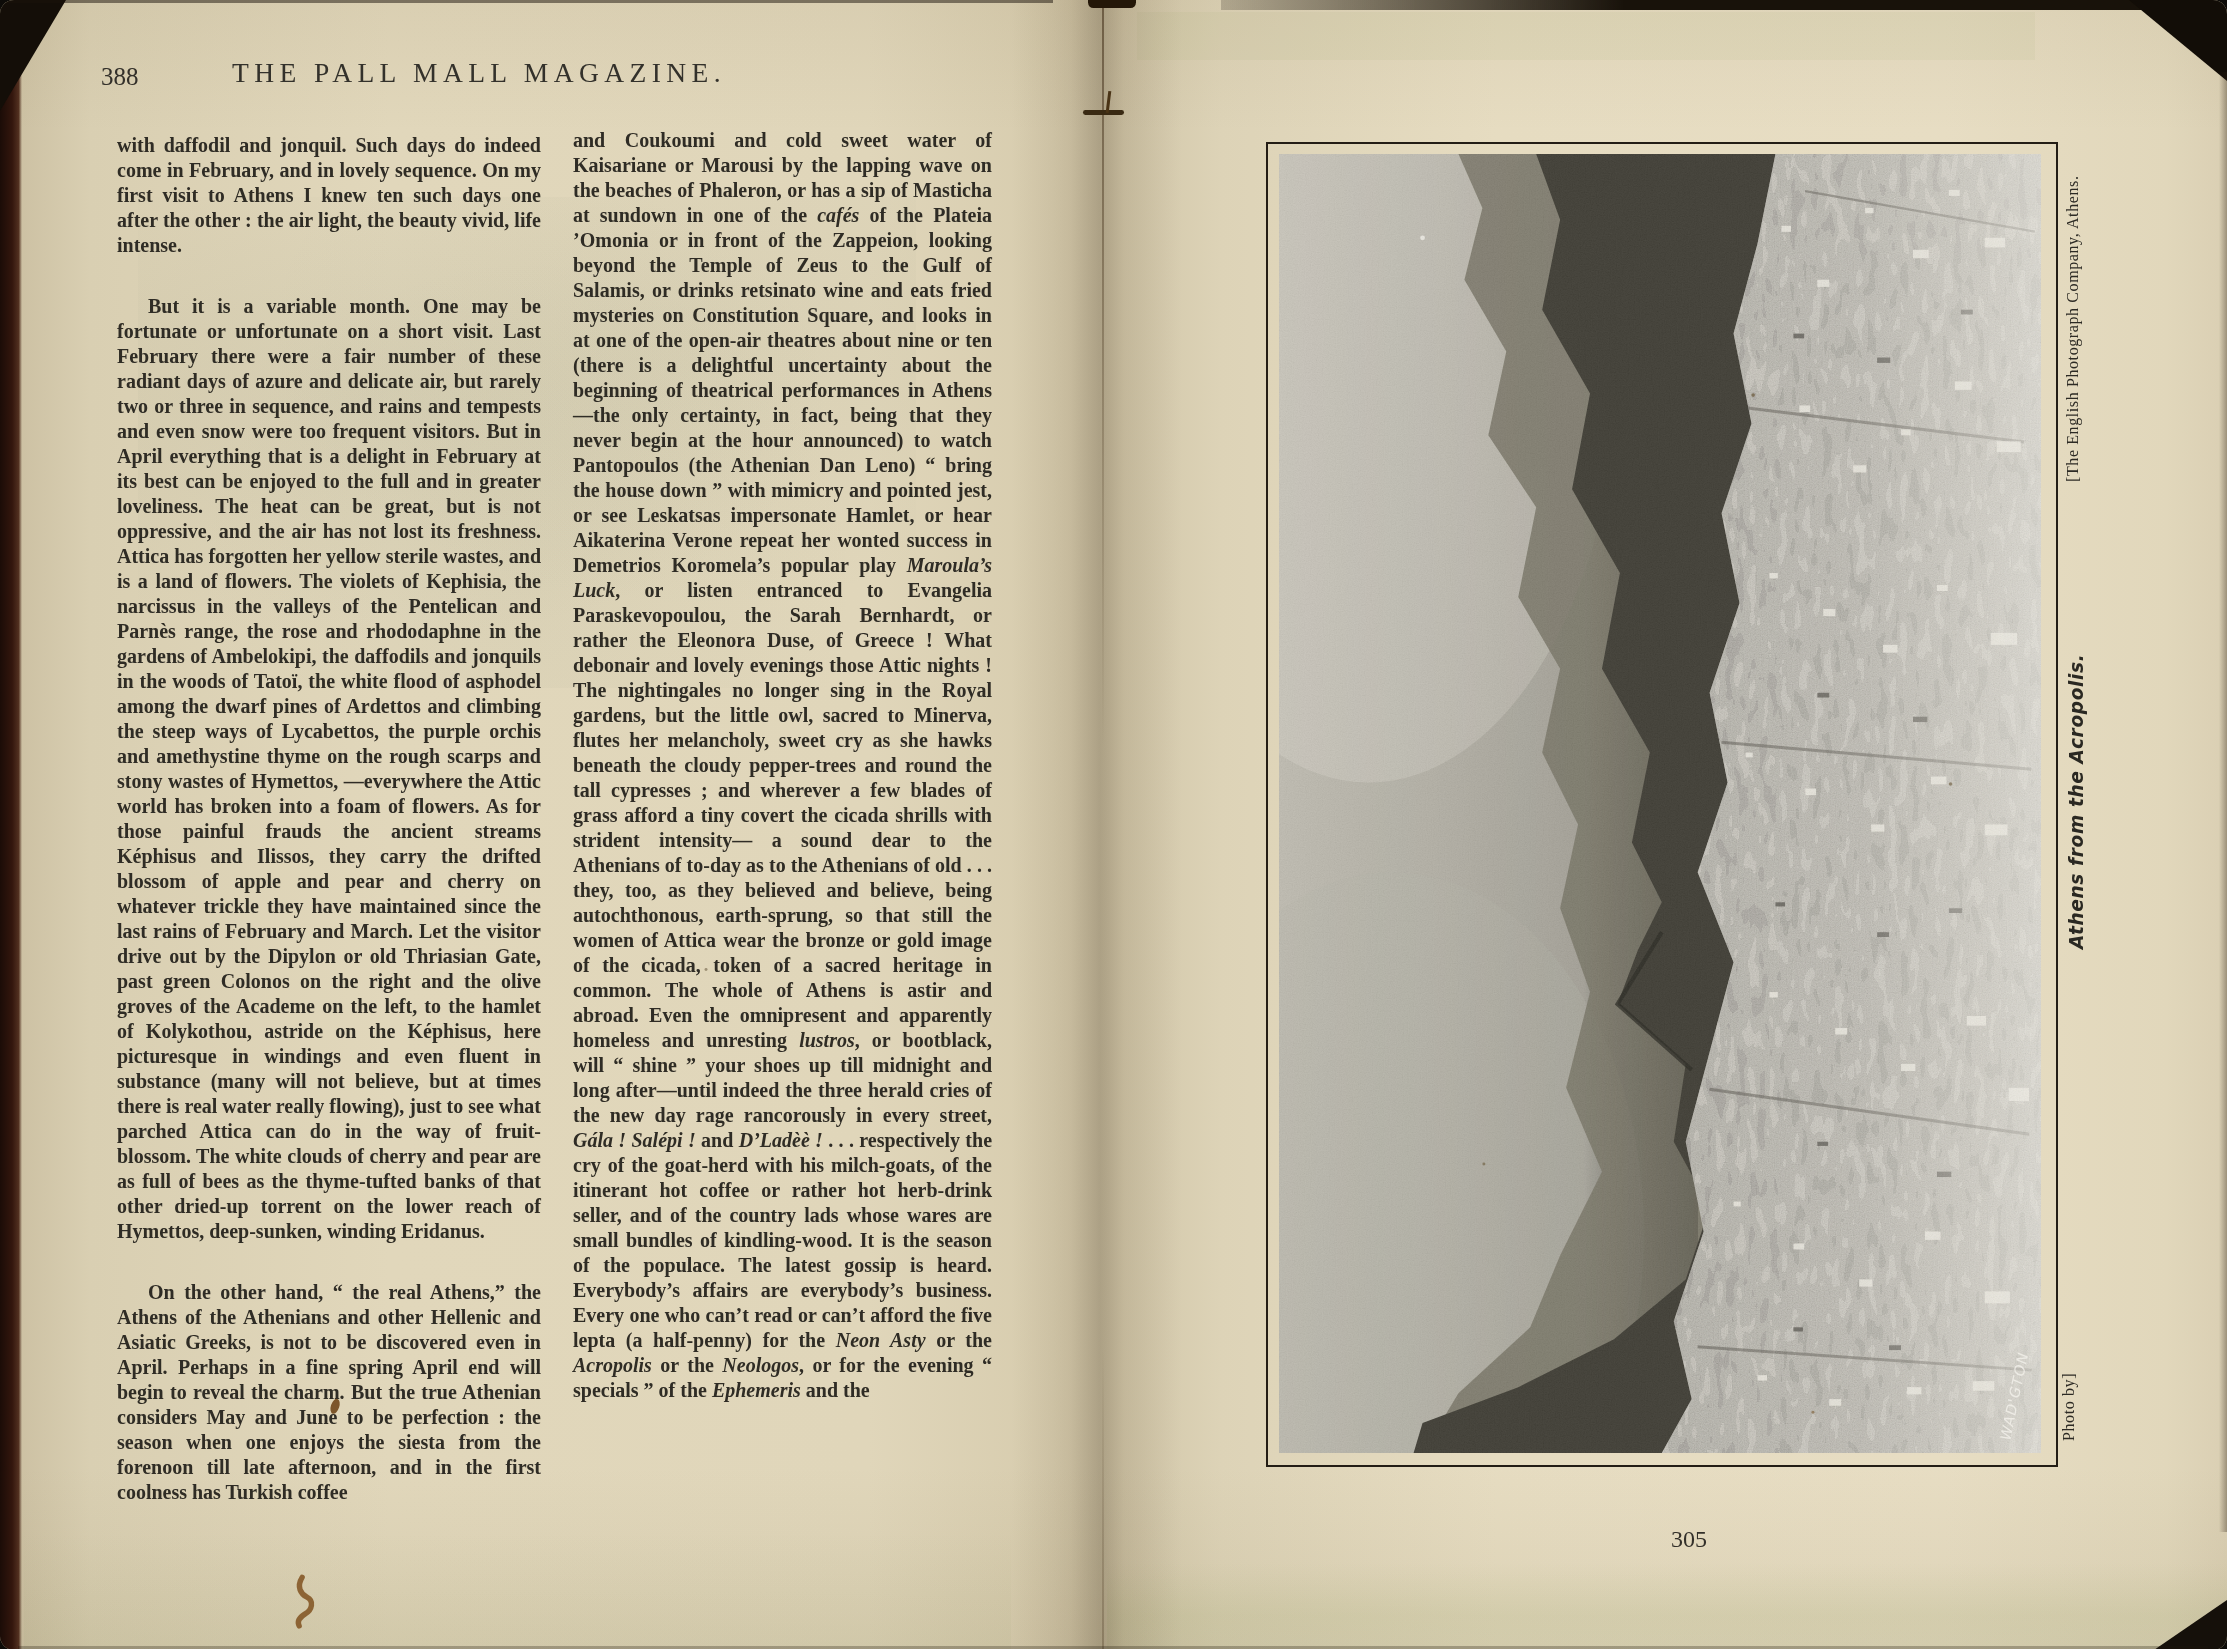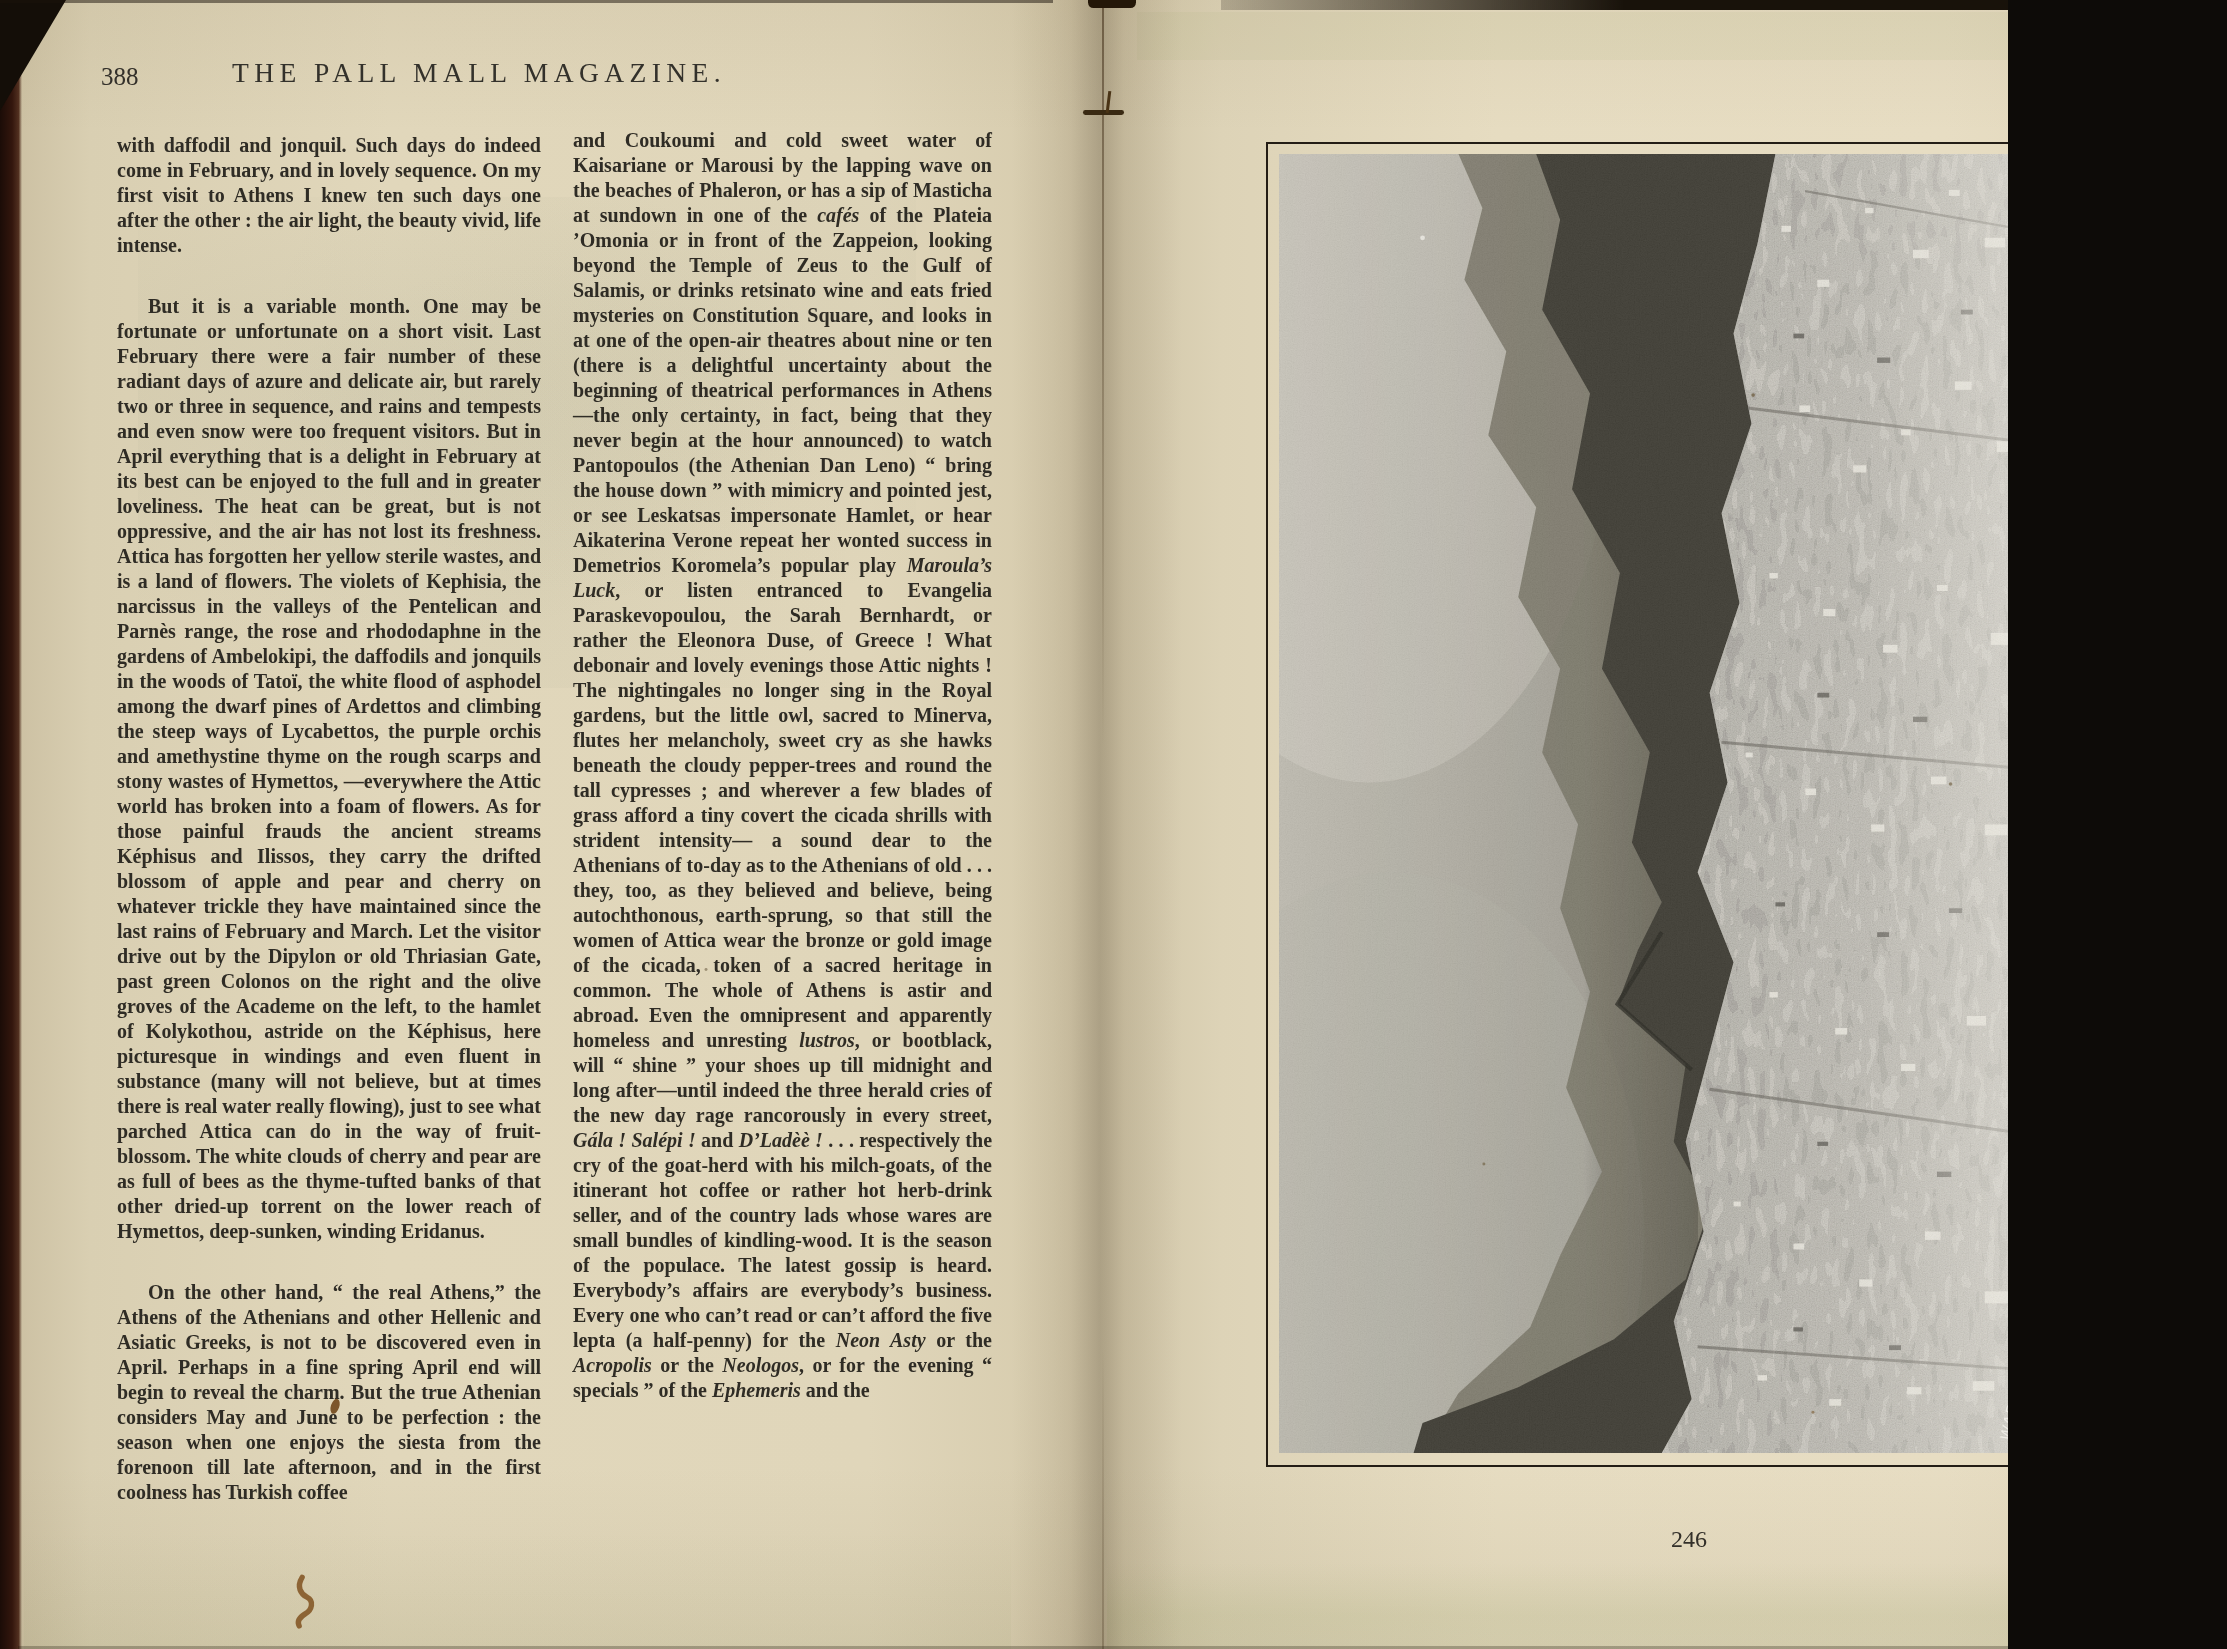--- a/index.html
+++ b/index.html
@@ -1,17 +1,17 @@
 <!DOCTYPE html>
 <html lang="en" style="font-size:9.6px"><head>
 <meta charset="utf-8">
 <style>
   html,body{margin:0;padding:0;background:#0d0b08;}
-  .scan{position:relative;width:2008px;height:1650px;overflow:hidden;
-    font-family:"Liberation Serif","DejaVu Serif",serif;color:#2e2b24;}
+  .scan{position:relative;width:2227px;height:1650px;overflow:hidden;
+    font-family:"Liberation Serif","DejaVu Serif",serif;color:#2e2b24;border-radius:14px;}
   .paper{position:absolute;inset:0;
     background:
       linear-gradient(180deg, rgba(120,100,60,.07) 0px, rgba(120,100,60,0) 132px, rgba(120,100,60,0) 1466px, rgba(110,95,55,.09) 1650px),
       linear-gradient(90deg,#c9bd9f 0px,#d9cfb2 90px,#e1d7bb 389px,#e0d6ba 868px,#d7ccae 1053px,#cfc4a6 1107px,#ddd3b7 1221px,#e6dcc1 1496px,#e7ddc3 1945px,#e1d7bb 2166px,#dacfb3 2227px);}
   .tint{position:absolute;pointer-events:none;}
   .ghost{position:absolute;left:138px;top:197px;width:778px;height:491px;pointer-events:none;
     background:radial-gradient(ellipse at 30% 40%, rgba(125,135,112,.10), transparent 60%),
                radial-gradient(ellipse at 72% 28%, rgba(125,135,112,.08), transparent 55%),
                radial-gradient(ellipse at 50% 78%, rgba(125,135,112,.07), transparent 60%);}
   .pagenum{position:absolute;font-size:25px;color:#33302a;}
@@ -203,21 +203,21 @@
 
           <text transform="translate(1222,2150) rotate(-78)" font-family="DejaVu Sans, sans-serif" font-style="italic" font-size="24" fill="#f0eee8" opacity="0.9" letter-spacing="2">WAD'GTON</text>
         </svg>
       </div>
     </div>
 
     <div class="rot credit" style="left:2064px;top:482px;width:338px;height:19px;">[The English Photograph Company, Athens.</div>
     <div class="rot plate-caption" style="left:2066px;top:949px;width:275px;height:24px;">Athens from the Acropolis.</div>
     <div class="rot credit" style="left:2060px;top:1441px;width:102px;height:19px;">Photo by]</div>
 
-    <div class="pagenum" style="left:1653px;top:1526px;width:72px;text-align:center;font-size:24px;">246</div>
+    <div class="pagenum" style="left:1653px;top:1526px;width:72px;text-align:center;font-size:24px;">305</div>
   </div>
 
   <div class="gutter-shadow"></div>
   <div class="crease"></div>
   <div class="crease2"></div>
   <div class="stitch-knob"></div>
   <div class="stitch-thread"></div>
   <div class="stitch-tail"></div>
 
   <svg class="overlay-svg" width="2227" height="1650" viewBox="0 0 3722 2757">

